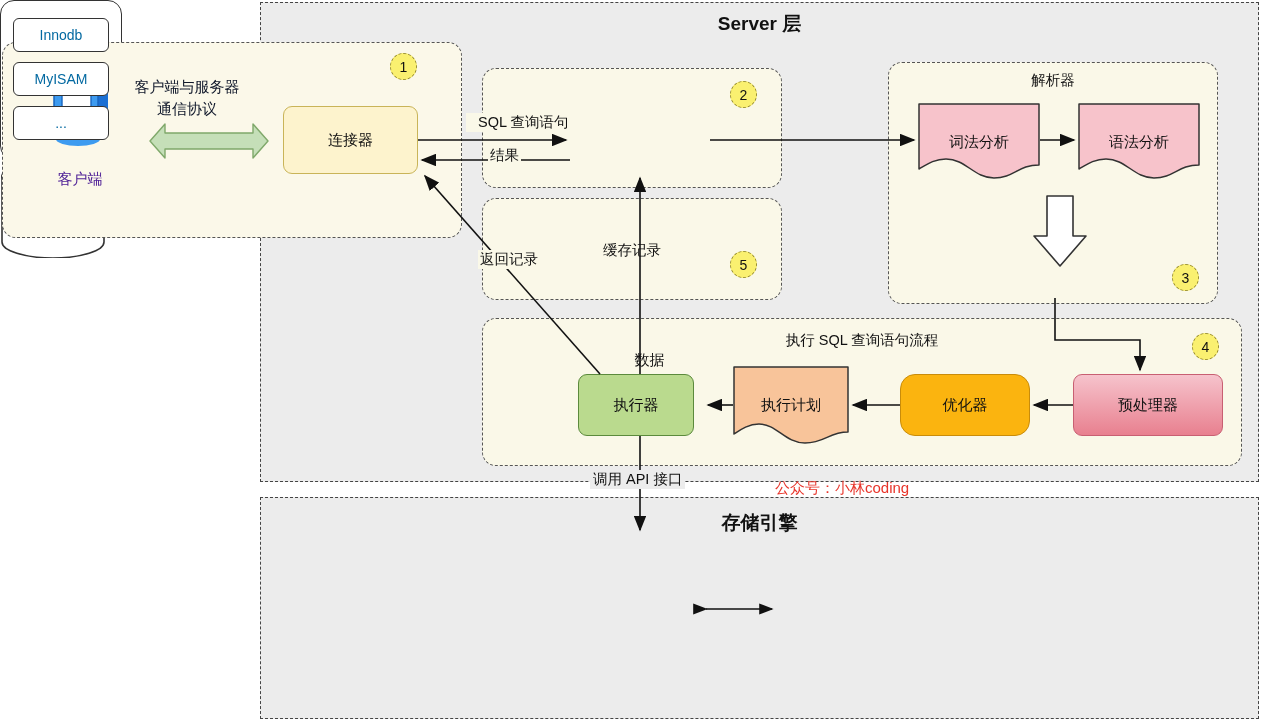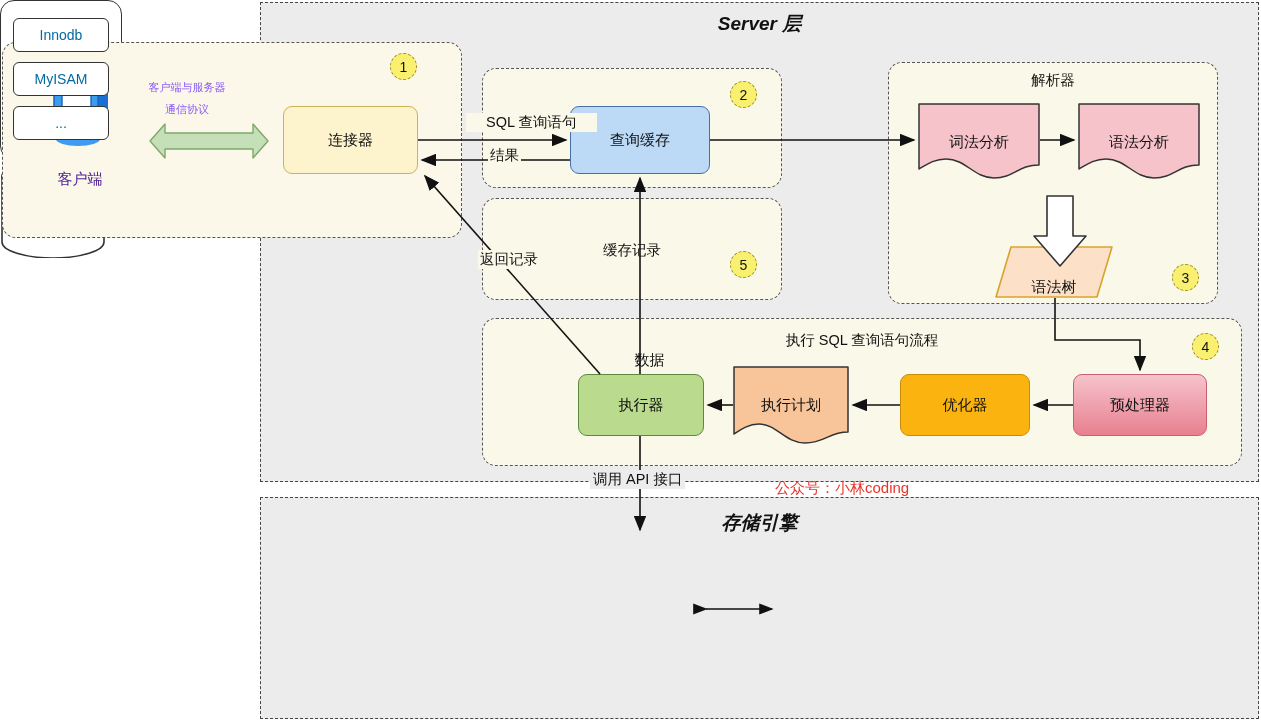--- a/index.html
+++ b/index.html
@@ -2,39 +2,39 @@
 <html><head>
 <meta charset="utf-8">
 <style>
   html,body{margin:0;padding:0;background:#ffffff;}
   body{font-family:"Liberation Sans","DejaVu Sans",sans-serif;}
   #stage{position:relative;width:1261px;height:721px;background:#ffffff;overflow:hidden;}
 
   .layer{position:absolute;border:1.5px dashed #444;box-sizing:border-box;}
   #server-layer{left:260px;top:2px;width:999px;height:480px;background:#ececec;}
   #storage-layer{left:260px;top:497px;width:999px;height:222px;background:#ececec;}
-  .layer-title{position:absolute;font-weight:bold;font-size:19px;color:#111;width:100%;text-align:center;font-style:italic;}
+  .layer-title{position:absolute;font-weight:bold;font-size:19px;color:#111;width:100%;text-align:center;}
 
   .group{position:absolute;border:1.4px dashed #555;border-radius:14px;background:#faf8e8;box-sizing:border-box;}
   #client-group{left:2px;top:42px;width:460px;height:196px;background:#fbf8e9;}
   #cache-group{left:482px;top:68px;width:300px;height:120px;}
   #record-group{left:482px;top:198px;width:300px;height:102px;}
   #exec-group{left:482px;top:318px;width:760px;height:148px;}
   #parser-group{left:888px;top:62px;width:330px;height:242px;}
   .group-title{position:absolute;top:8px;width:100%;text-align:center;font-size:14.5px;color:#111;}
 
   .node{position:absolute;display:flex;align-items:center;justify-content:center;
         font-size:15px;color:#111;box-sizing:border-box;text-align:center;}
 
   .rrect{border-radius:9px;border:1.4px solid #999;}
   #n-connector{left:283px;top:106px;width:135px;height:68px;background:#fdf3cd;border:1.4px solid #c9b458;}
   #n-querycache{left:570px;top:106px;width:140px;height:68px;background:#bcd9f5;border:1.4px solid #4a6fa5;border-radius:9px;}
-  #n-executor{left:578px;top:374px;width:126px;height:62px;background:#bada8e;border:1.4px solid #5b8a3c;border-radius:9px;align-items:center;}
-  #n-optimizer{left:900px;top:374px;width:130px;height:62px;background:#fbb40f;border:1.4px solid #c98c0a;border-radius:9px;}
-  #n-preproc{left:1073px;top:374px;width:134px;height:62px;
+  #n-executor{left:578px;top:374px;width:116px;height:62px;background:#bada8e;border:1.4px solid #5b8a3c;border-radius:9px;align-items:center;}
+  #n-optimizer{left:900px;top:374px;width:130px;height:62px;background:#fbb40f;border:1.4px solid #c98c0a;border-radius:15px;}
+  #n-preproc{left:1073px;top:374px;width:150px;height:62px;
       background:linear-gradient(to bottom,#f6c3cc,#e8808f);border:1.4px solid #c85f72;border-radius:9px;}
 
   .doc{position:absolute;}
   .doc svg{position:absolute;left:0;top:0;}
   .doc .lbl{position:absolute;left:0;top:0;width:100%;height:100%;
       display:flex;align-items:flex-start;justify-content:center;padding-top:30px;
       box-sizing:border-box;font-size:15px;color:#111;}
   #n-lexical{left:918px;top:103px;width:122px;height:76px;}
   #n-syntax{left:1078px;top:103px;width:122px;height:76px;}
   #n-plan{left:733px;top:366px;width:116px;height:78px;}
@@ -55,21 +55,21 @@
 
   .badge{position:absolute;width:27px;height:27px;border-radius:50%;background:#faf070;
       border:1.4px dashed #9a8f2e;display:flex;align-items:center;justify-content:center;
       font-size:14px;color:#111;box-sizing:border-box;}
 
   .lbl-free{position:absolute;font-size:14.5px;color:#111;white-space:nowrap;}
   #watermark{position:absolute;left:775px;top:479px;font-size:15px;color:#e8342a;white-space:nowrap;}
 
   #client-icon{position:absolute;left:42px;top:74px;width:76px;height:74px;}
   #client-label{position:absolute;left:30px;top:170px;width:100px;text-align:center;font-size:15px;color:#4c1d95;}
-  #proto-label{position:absolute;left:112px;top:76px;width:150px;text-align:center;font-size:11px;color:#8b5cf6;line-height:22px;}
+  #proto-label{position:absolute;left:112px;top:76px;width:150px;text-align:center;font-size:15px;color:#0f172a;line-height:22px;}
 
   svg.wires{position:absolute;left:0;top:0;width:1261px;height:721px;pointer-events:none;}
 </style>
 </head>
 <body>
 
 <div id="stage">
 
   <div class="layer" id="server-layer">
     <div class="layer-title" style="top:8px">Server 层</div>
@@ -113,44 +113,35 @@
   <div id="client-label">客户端</div>
   <div id="proto-label">
     <span>客户端与服务器</span><br>
     <span>通信协议</span>
   </div>
 
   <div class="node rrect" id="n-connector">
     <span>连接器</span>
   </div>
 
-  <div class="node" id="n-querycache">
-    <span>查询缓存</span>
-  </div>
 
   <div class="doc" id="n-lexical">
     <svg width="122" height="76" viewBox="0 0 122 76">
       <path d="M1,1 L121,1 L121,62 C100,62 96,75 76,75 C56,75 48,56 28,56 C16,56 8,62 1,66 Z" fill="#f7c3cb" stroke="#333" stroke-width="1.5" stroke-linejoin="round"></path>
     </svg>
     <div class="lbl">词法分析</div>
   </div>
 
   <div class="doc" id="n-syntax">
     <svg width="122" height="76" viewBox="0 0 122 76">
       <path d="M1,1 L121,1 L121,62 C100,62 96,75 76,75 C56,75 48,56 28,56 C16,56 8,62 1,66 Z" fill="#f7c3cb" stroke="#333" stroke-width="1.5" stroke-linejoin="round"></path>
     </svg>
     <div class="lbl">语法分析</div>
   </div>
 
-  <div class="doc" id="n-tree">
-    <svg width="118" height="52" viewBox="0 0 118 52">
-      <path d="M16,1 L117,1 L102,51 L1,51 Z" fill="#fce0c8" stroke="#d9a22c" stroke-width="1.6" stroke-linejoin="round"></path>
-    </svg>
-    <div class="lbl">语法树</div>
-  </div>
 
   <div class="node" id="n-preproc">
     <span>预处理器</span>
   </div>
 
   <div class="node" id="n-optimizer">
     <span>优化器</span>
   </div>
 
   <div class="doc" id="n-plan">
@@ -210,20 +201,20 @@
 
     <line x1="640" y1="374" x2="640" y2="178" stroke="#111" stroke-width="1.6" marker-end="url(#ah)"></line>
 
     <line x1="600" y1="374" x2="425" y2="176" stroke="#111" stroke-width="1.6" marker-end="url(#ah)"></line>
 
     <line x1="640" y1="436" x2="640" y2="530" stroke="#111" stroke-width="1.6" marker-end="url(#ah)"></line>
 
     <line x1="706" y1="609" x2="772" y2="609" stroke="#111" stroke-width="1.6" marker-start="url(#ahs)" marker-end="url(#ahs)"></line>
   </svg>
 
-  <div class="lbl-free" style="left:466px;top:113px;background:#faf8e8;padding:0 20px;">SQL 查询语句</div>
+  <div class="lbl-free" style="left:466px;top:113px;background:#faf8e8;padding:0 12px;">SQL 查询语句</div>
   <div class="lbl-free" style="left:488px;top:146px;background:#faf8e8;padding:0 2px;">结果</div>
   <div class="lbl-free" style="left:478px;top:250px;background:#faf8e8;padding:0 2px;">返回记录</div>
   <div class="lbl-free" style="left:590px;top:470px;background:#ececec;padding:0 3px;">调用 API 接口</div>
 
   <div id="watermark">公众号：小林coding</div>
 
 </div>
 
 </body></html>

